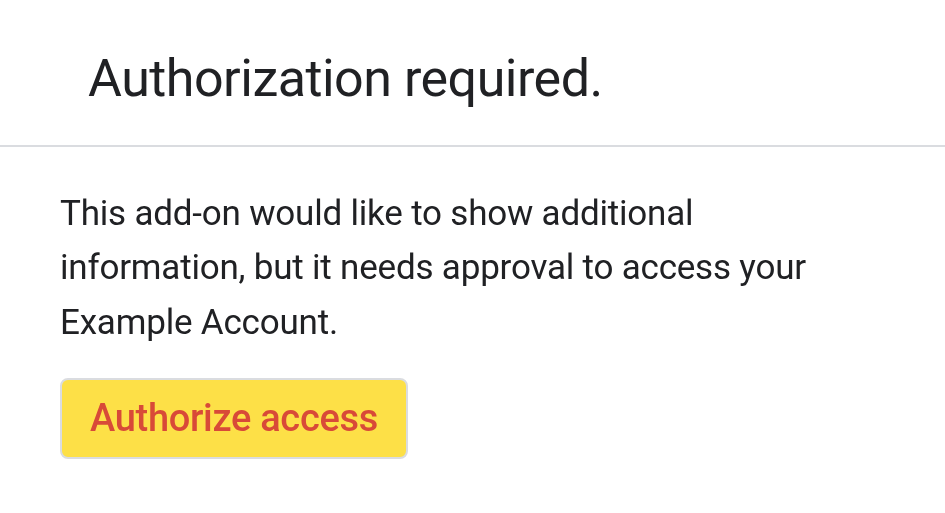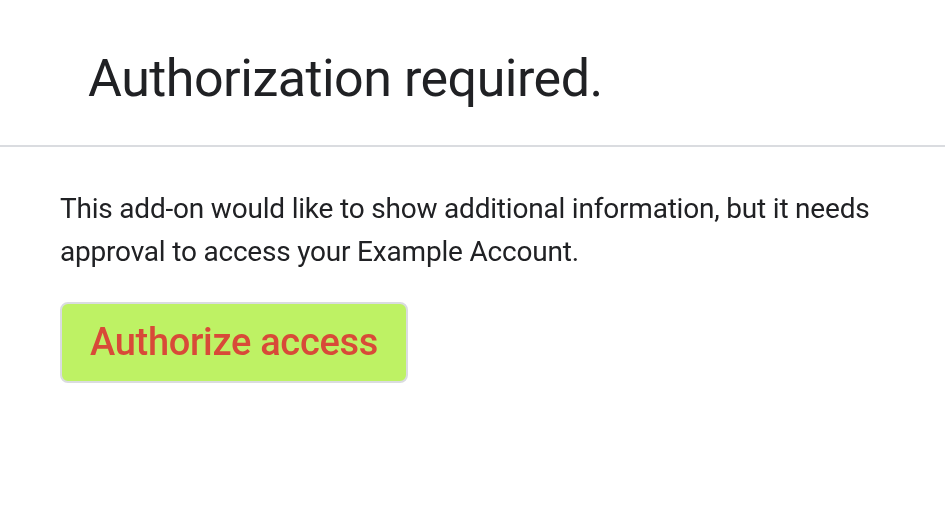--- a/index.html
+++ b/index.html
@@ -25,32 +25,32 @@
     }
     .divider {
       border: none;
       border-top: 2px solid #dadce0;
       margin: 0;
     }
     .content {
       padding: 40px 60px 0 60px;
     }
     .description {
-      font-size: 28px;
+      font-size: 35px;
       font-weight: 400;
       color: #202124;
       line-height: 1.55;
       letter-spacing: -0.2px;
     }
     .button-row {
       margin-top: 28px;
     }
     .authorize-btn {
       display: inline-block;
-      background: #bef264;
+      background: #fde047;
       border: 2px solid #dadce0;
       border-radius: 8px;
       padding: 16px 28px;
       font-family: inherit;
       font-size: 38px;
       font-weight: 500;
       color: #d84a38;
       cursor: pointer;
       letter-spacing: -0.3px;
       line-height: 1.2;

